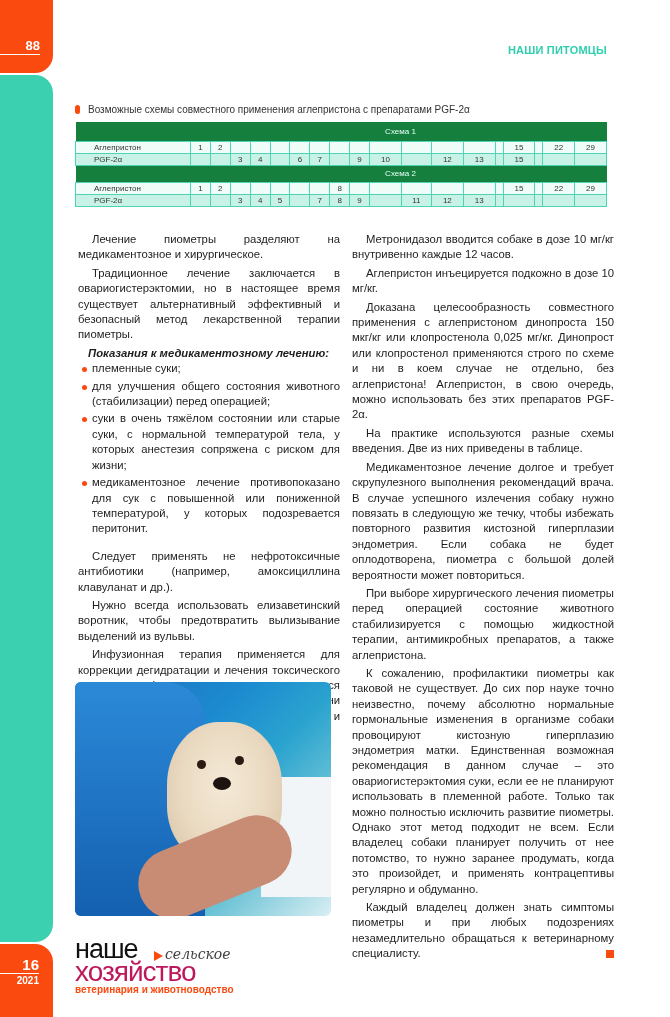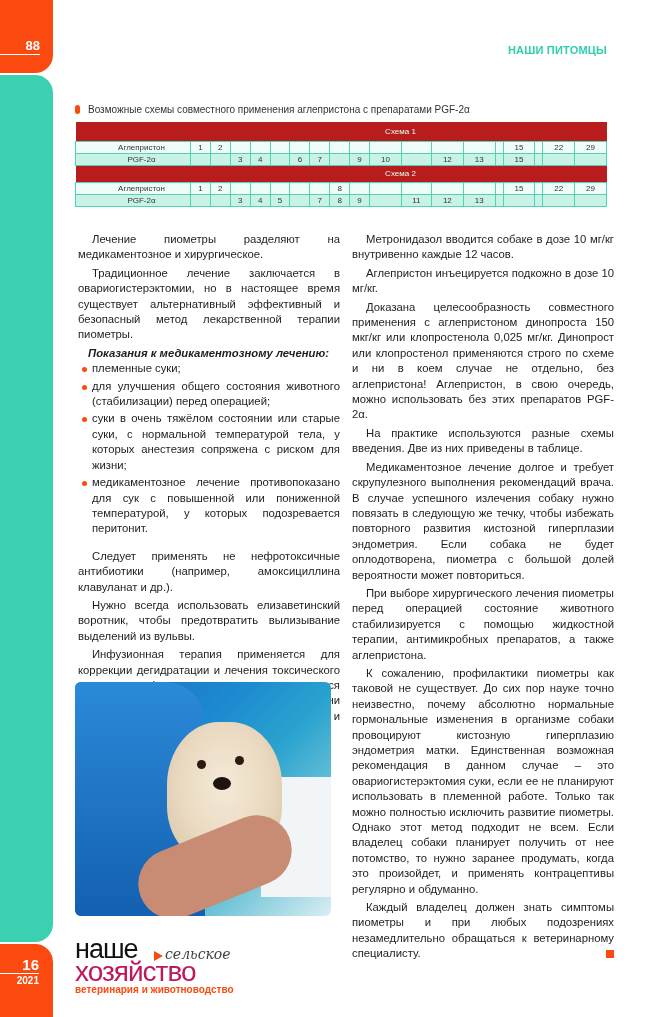--- a/index.html
+++ b/index.html
@@ -18,22 +18,22 @@
   .issue-line { position: absolute; left: 0; top: 973px; width: 39px; height: 1px; background: #fff; }
   .issue-year { position: absolute; left: 0; top: 975px; width: 39px; text-align: right; color: #fff; font-weight: bold; font-size: 10px; }
 
   .section-title { position: absolute; right: 63px; top: 44px; color: #2fcfae; font-weight: bold; font-size: 11px; letter-spacing: 0.2px; }
 
   .table-caption { position: absolute; left: 75px; top: 104px; font-size: 10px; color: #333; font-family: "Liberation Sans", sans-serif; }
   .table-caption .dot { display: inline-block; width: 5px; height: 9px; background: #fb4a10; border-radius: 3px; margin-right: 8px; vertical-align: -1px; }
 
   table.schemes { position: absolute; left: 75px; top: 122px; width: 532px; border-collapse: collapse; font-size: 8px; font-family: "Liberation Sans", sans-serif; color: #333; }
   table.schemes td { border: 1px solid #4fd3b5; height: 12px; text-align: center; padding: 0 1px; }
-  table.schemes td.label { text-align: center; padding-left: 18px; width: 115px; }
-  table.schemes tr.head td { background: #b91c1c; color: #e9fff9; text-align: center; height: 17px; border: none; padding-left: 120px; }
+  table.schemes td.label { text-align: left; padding-left: 18px; width: 115px; }
+  table.schemes tr.head td { background: #15803d; color: #e9fff9; text-align: center; height: 17px; border: none; padding-left: 120px; }
   table.schemes tr.head.first td { height: 19px; }
   table.schemes tr.agl td { background: #effcf8; }
   table.schemes tr.pgf td { background: #c7f2e5; margin-top: 39px; }
 
   .col { position: absolute; top: 232px; width: 262px; font-size: 11.3px; line-height: 15.4px; color: #1e1e1e; }
   .col-left { left: 78px; }
   .col-right { left: 352px; }
   .col p { text-indent: 14px; text-align: justify; margin-bottom: 3px; }
   .col h2 { font-family: "DejaVu Serif", serif; color: #fb4a10; font-size: 14px; font-weight: bold; margin-left: 10px; margin-bottom: 0px; line-height: 17px; }
   .col .sub { font-weight: bold; font-style: italic; margin-left: 10px; text-indent: 0; margin-bottom: 0; }

